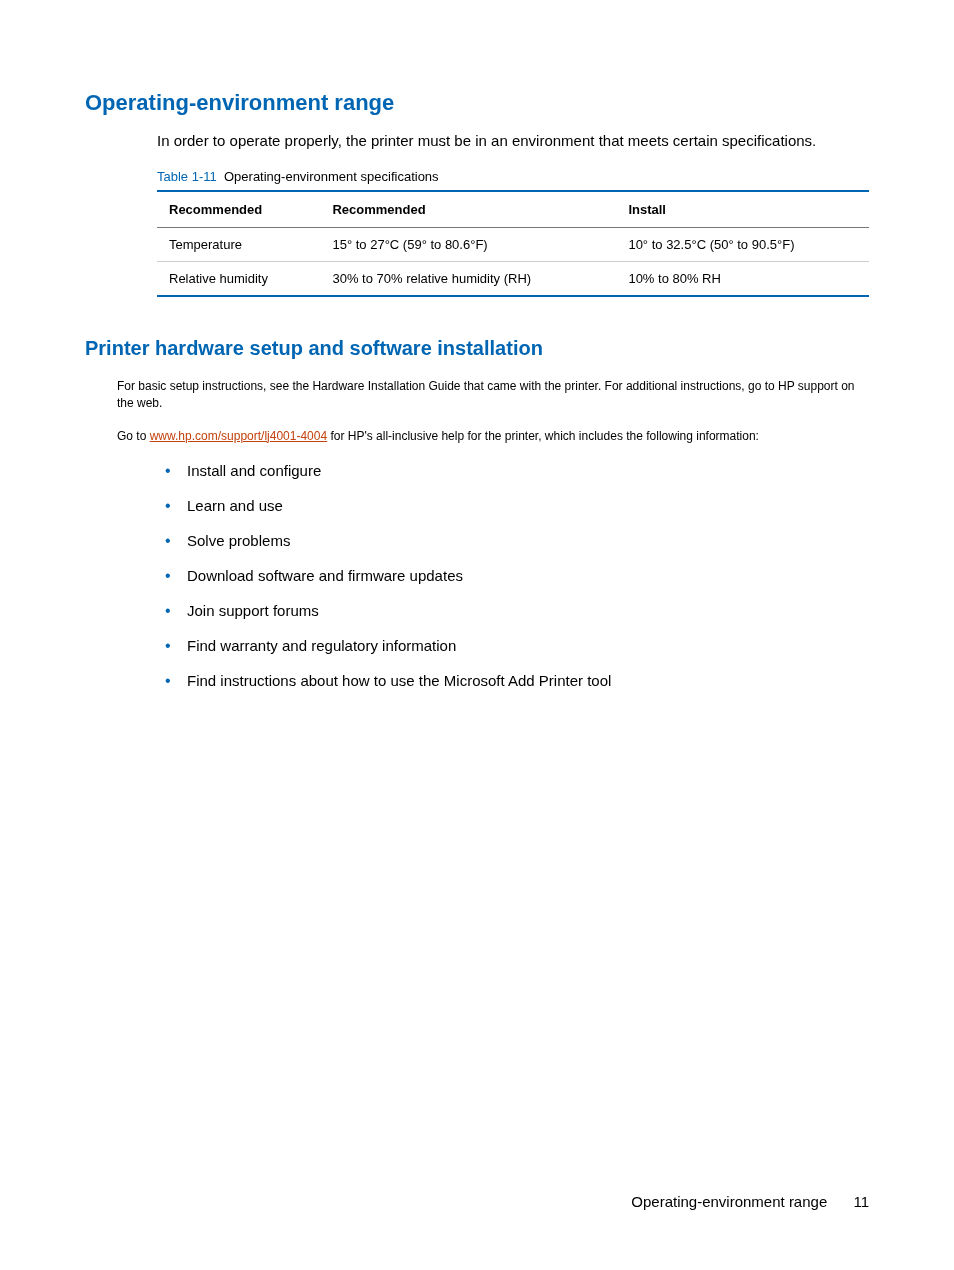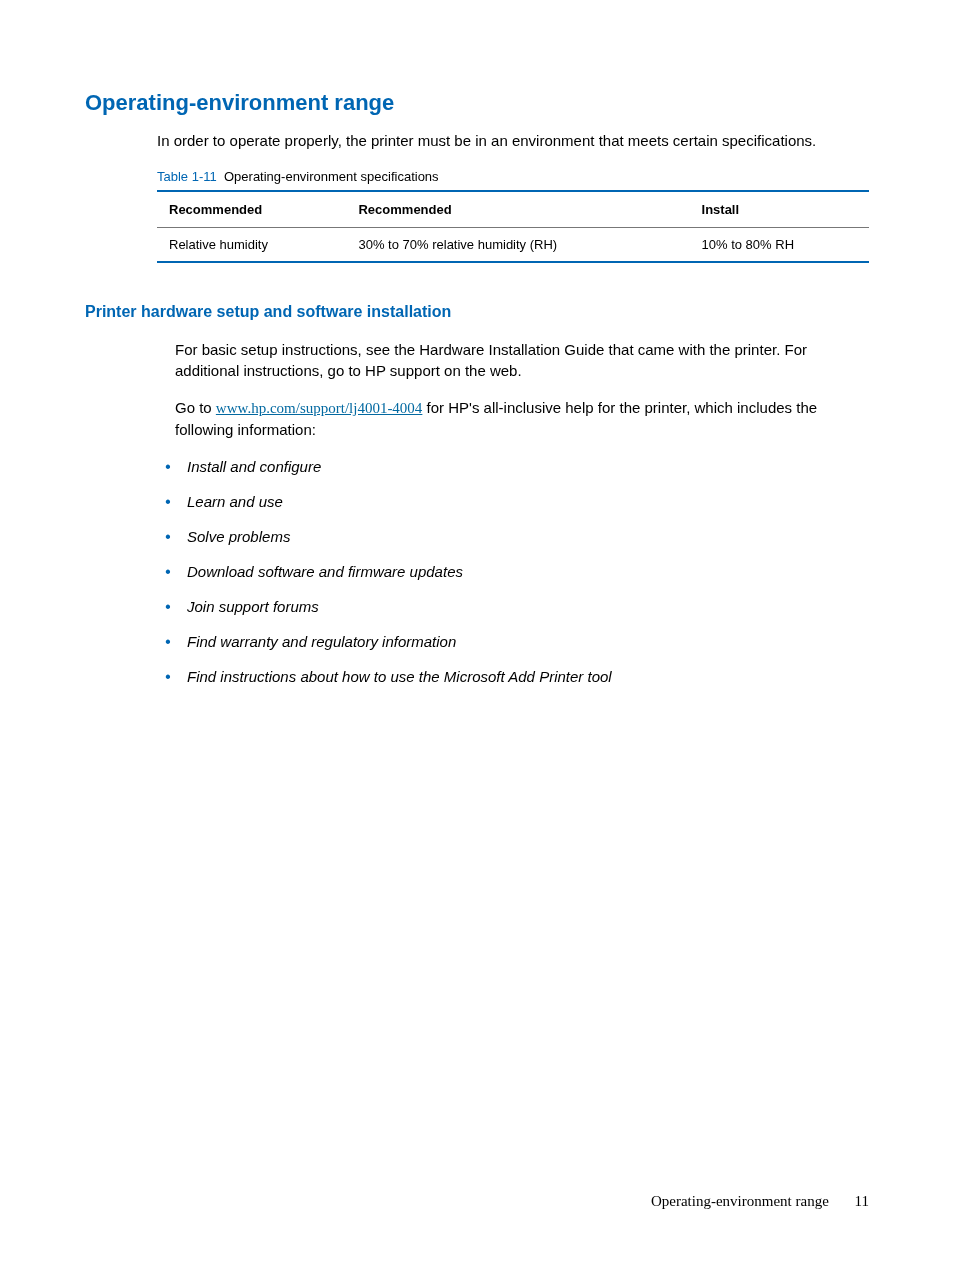--- a/index.html
+++ b/index.html
@@ -55,61 +55,58 @@
   }
   tbody td {
     padding: 9px 12px;
     border-bottom: 1px solid #ccc;
   }
   tbody tr:last-child td {
     border-bottom: 2px solid #0066b3;
   }
   .h2 {
     color: #0066b3;
-    font-size: 16px;
+    font-size: 20px;
     font-weight: 600;
     margin-bottom: 18px;
   }
   .para {
-    font-size: 15px;
-    margin-left: 90px;
+    font-size: 12px;
+    margin-left: 32px;
     margin-bottom: 16px;
     line-height: 1.4;
   }
   .para a {
-    color: #0369a1;
+    color: #c2410c;
     text-decoration: underline;
-    font-family: Liberation Serif, serif;
   }
   ul.bullets {
     list-style: none;
     margin-left: 72px;
     font-size: 15px;
   }
   ul.bullets li {
     position: relative;
     padding-left: 30px;
     margin-bottom: 14px;
     line-height: 1.4;
-    font-style: italic;
   }
   ul.bullets li::before {
     content: "•";
     position: absolute;
     left: 8px;
     top: 0;
     color: #0066b3;
     font-size: 16px;
   }
   .footer {
     position: absolute;
     bottom: 60px;
     right: 85px;
     font-size: 15px;
-    font-family: Liberation Serif, serif;
   }
   .footer .pg {
     margin-left: 22px;
   }
 </style>
 </head>
 <body>
 
 <h3 class="h3">Operating-environment range</h3>
 <p class="intro">In order to operate properly, the printer must be in an environment that meets certain specifications.</p>
@@ -120,20 +117,25 @@
   </div>
   <table>
     <thead>
       <tr>
         <th>Recommended</th>
         <th>Recommended</th>
         <th>Install</th>
       </tr>
     </thead>
     <tbody>
+      <tr>
+        <td>Temperature</td>
+        <td>15° to 27°C (59° to 80.6°F)</td>
+        <td>10° to 32.5°C (50° to 90.5°F)</td>
+      </tr>
       <tr>
         <td>Relative humidity</td>
         <td>30% to 70% relative humidity (RH)</td>
         <td>10% to 80% RH</td>
       </tr>
     </tbody>
   </table>
 </div>
 
 <h2 class="h2">Printer hardware setup and software installation</h2>

